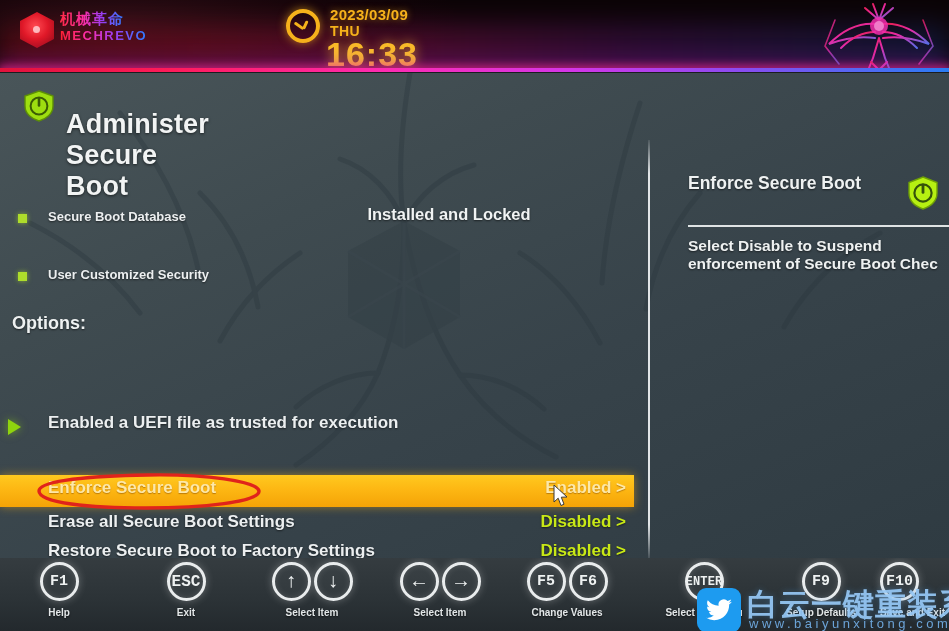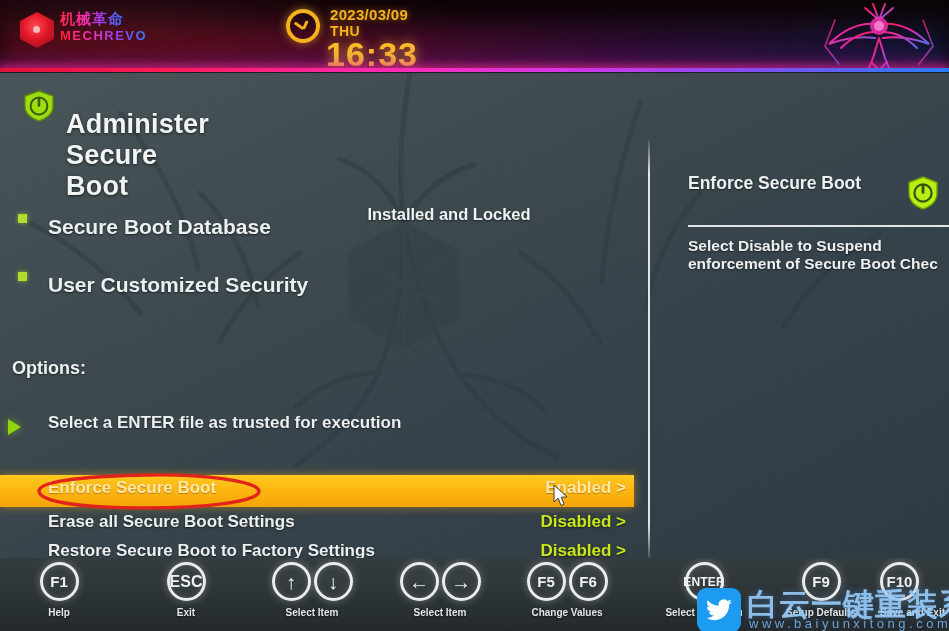--- a/index.html
+++ b/index.html
@@ -133,31 +133,31 @@
     text-shadow:0 1px 3px rgba(0,0,0,.6);
     margin-top:22px;
   }
 
   
   .section-label {
     position:absolute; color:#eef1f1; font-size:18px; font-weight:bold;
     text-shadow:0 1px 2px rgba(0,0,0,.55);
   }
   #label-system-status { left:12px; top:66px; }
-  #label-options      { left:12px; top:240px;margin-top:45px; }
+  #label-options      { left:12px; top:240px; }
 
   
   .status-row { position:absolute; left:0; width:630px; height:27px; }
   .status-bullet {
     position:absolute; left:18px; top:9px; width:9px; height:9px;
     background:#aedd2b; box-shadow:0 0 5px rgba(174,221,43,.65);
   }
   .status-name {
-    position:absolute; left:48px; top:10px;
-    color:#eceff0; font-size:21px; font-weight:bold;
+    position:absolute; left:48px; top:4px;
+    color:#eceff0; font-size:13px; font-weight:bold;
     text-shadow:0 1px 2px rgba(0,0,0,.55);
     text-align:right;
   }
   .status-value {
     position:absolute; right:6px; top:0; width:350px; text-align:center;
     color:#f0f3f3; font-size:16.5px; font-weight:bold;
     text-shadow:0 1px 2px rgba(0,0,0,.55);
   }
 
   
@@ -219,21 +219,21 @@
   }
   #help-panel { position:absolute; left:650px; top:0; width:299px; height:485px; }
 
   
   #footer {
     position:absolute; left:0; top:558px; width:949px; height:73px;
     background:linear-gradient(180deg,#353c40 0%, #2c3337 55%, #23292d 100%);
     overflow:hidden;
   }
   .fkey { position:absolute; top:4px; height:66px; }
-  .fkey-circles { position:relative; height:40px; display:flex; gap:3px; justify-content:center; }
+  .fkey-circles { position:relative; height:40px; display:flex; gap:3px; justify-content:center;font-family:Liberation Mono, monospace; }
   .fkey-circle {
     width:39px; height:39px; border-radius:50%;
     border:3px solid #e9eced;
     display:flex; align-items:center; justify-content:center;
     color:#eef1f1; font-size:15px; font-weight:bold;
     box-shadow:0 0 8px rgba(255,255,255,.28), inset 0 0 6px rgba(255,255,255,.14);
     background:rgba(255,255,255,.03);
   }
   .fkey-circle.small-text { font-size:16px; }
   .fkey-circle.tiny-text  { font-size:12px; letter-spacing:.2px; }
@@ -358,21 +358,21 @@
     </div>
     <div class="status-row" style="top:190px">
       <div class="status-bullet"></div>
       <div class="status-name">User Customized Security</div>
     </div>
 
     <div class="section-label" id="label-options">Options:</div>
 
     <div class="opt-row" style="top:338px">
       <div class="opt-arrow"></div>
-      <div class="opt-label">Select a ENTER file as trusted for execution</div>
+      <div class="opt-label">Enabled a UEFI file as trusted for execution</div>
       <div class="opt-value"></div>
     </div>
 
     <div id="opt-row-selected">
       <div class="opt-label">Enforce Secure Boot</div>
       <div class="opt-value">Enabled &gt;</div>
     </div>
 
     <div class="opt-row" style="top:437px">
       <div class="opt-label">Erase all Secure Boot Settings</div>

